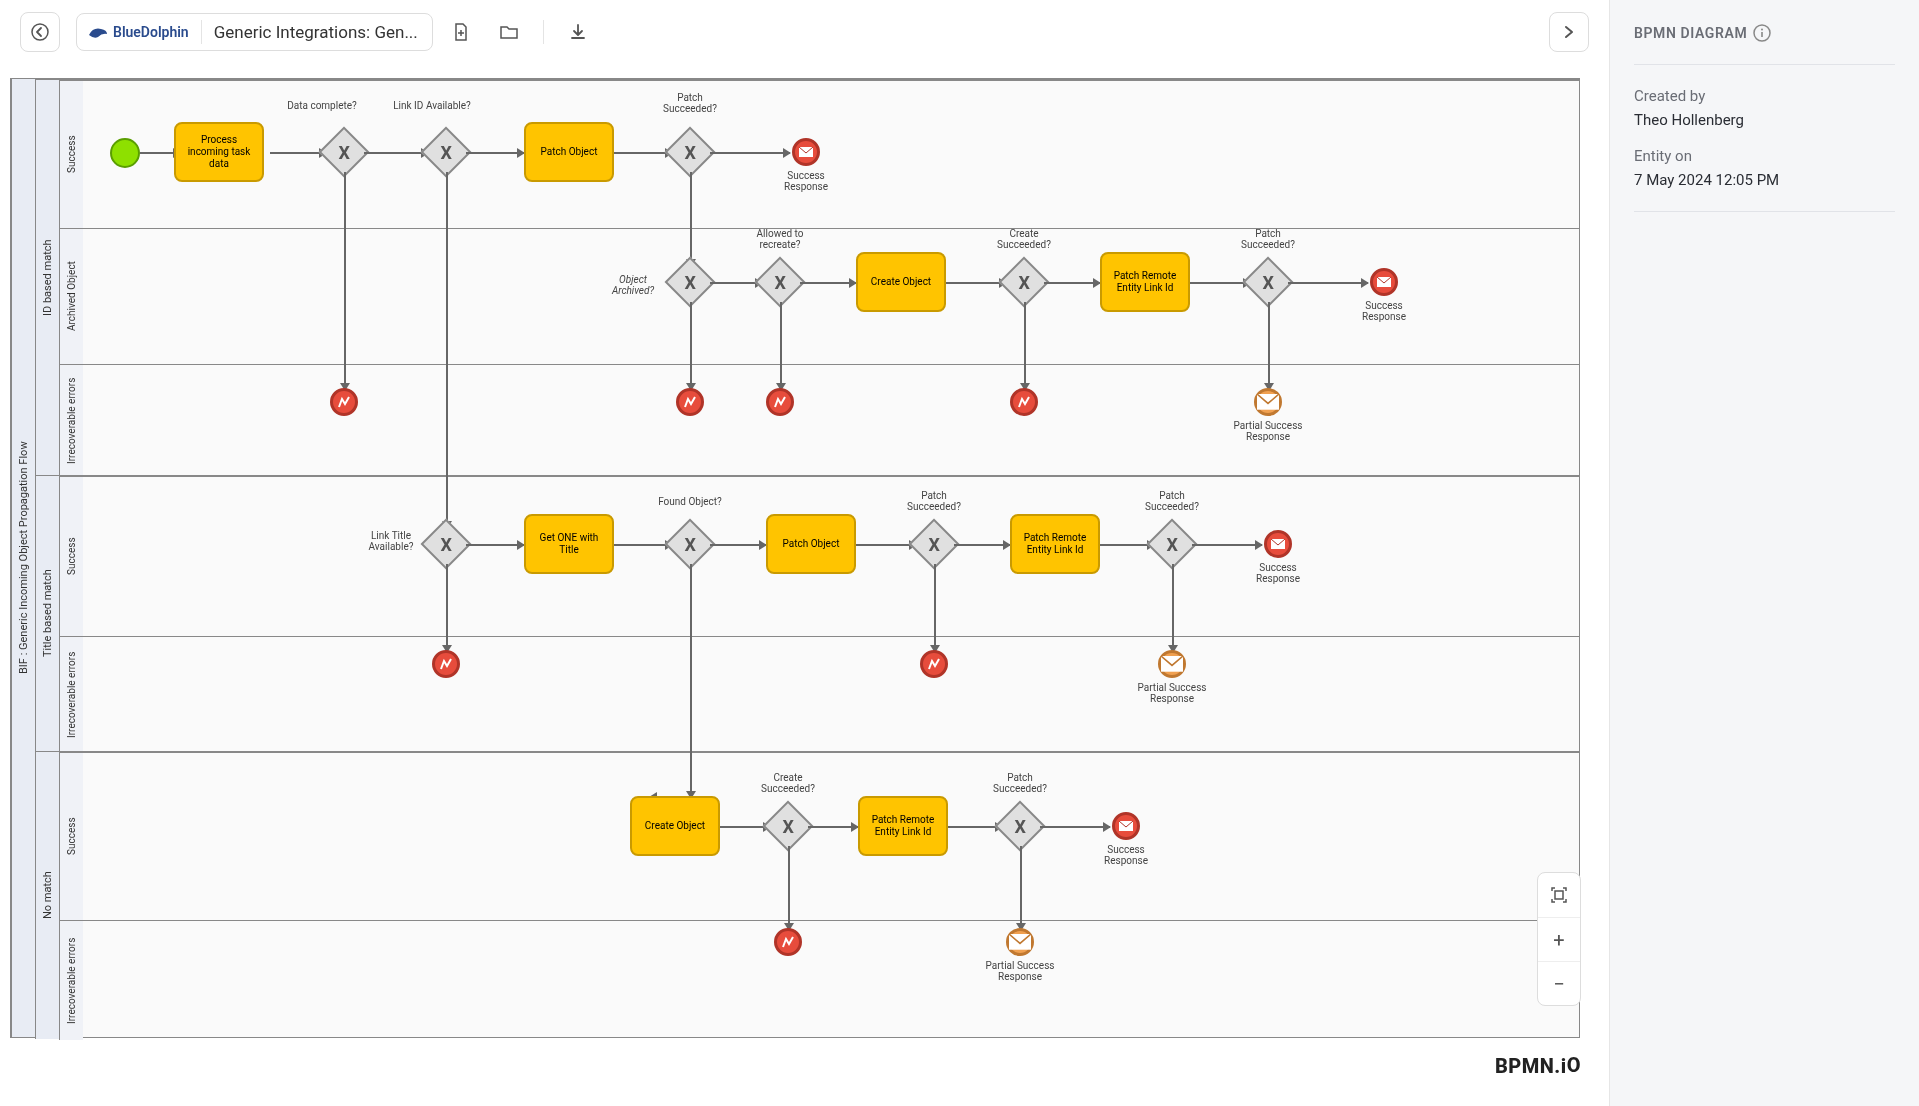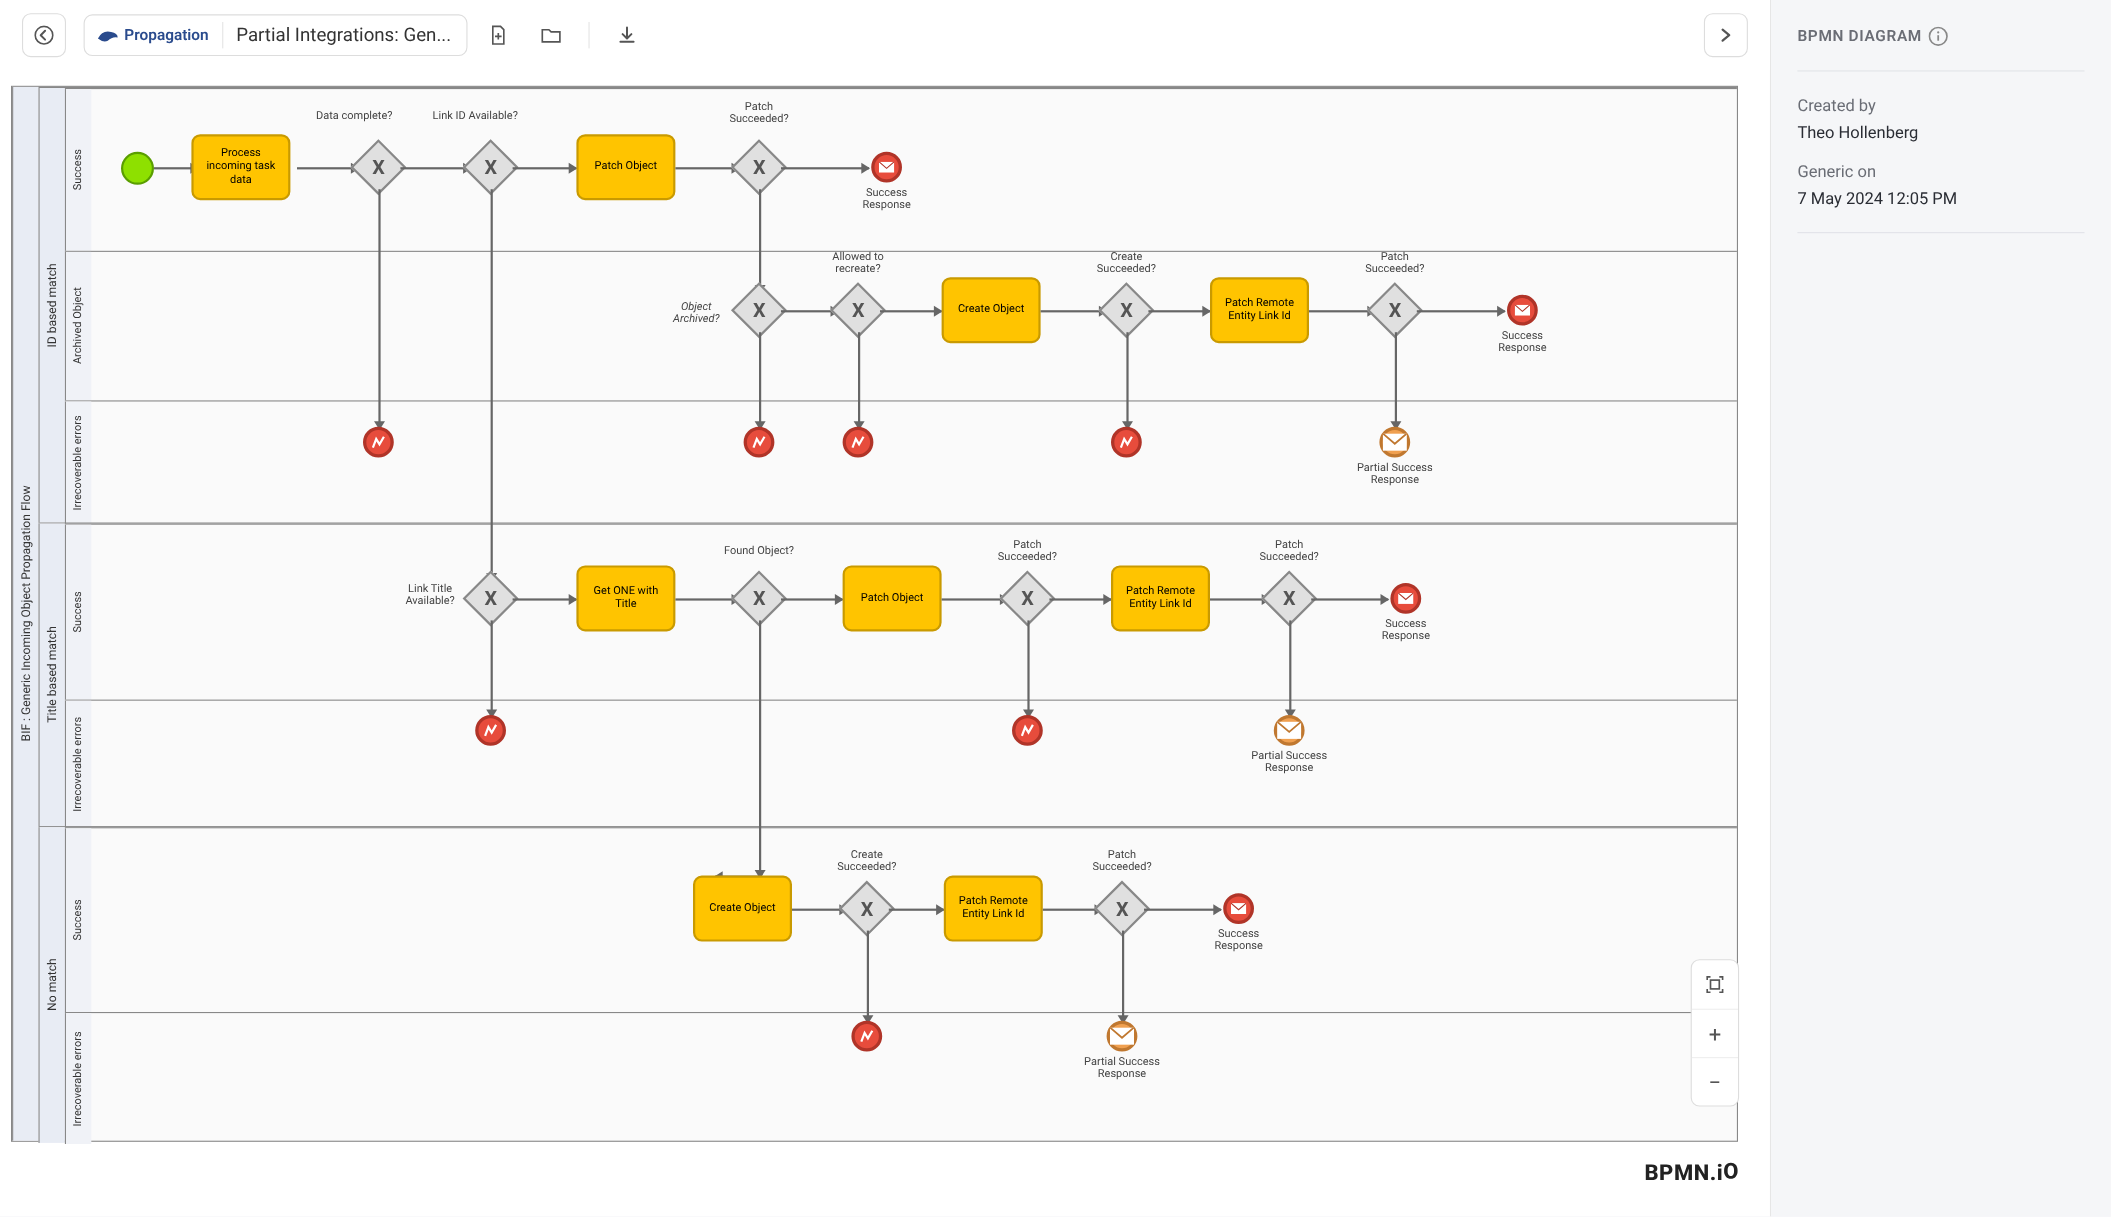--- a/index.html
+++ b/index.html
@@ -70,24 +70,24 @@
         <svg width="18" height="18" viewBox="0 0 18 18">
             <circle cx="9" cy="9" r="8" fill="none" stroke="#555" stroke-width="1.5"></circle>
             <path d="M10 5 L6 9 L10 13" fill="none" stroke="#555" stroke-width="1.8" stroke-linecap="round" stroke-linejoin="round"></path>
           </svg>
       </div>
       <div class="brand-title-wrap">
         <div class="brand-logo">
           <svg width="22" height="18" viewBox="0 0 22 18">
               <path d="M2 12 Q6 4 14 6 Q20 7 20 11 Q15 10 11 14 Q7 16 2 12 Z" fill="#2a4b8d"></path>
             </svg>
-          <span>Propagation</span>
+          <span>BlueDolphin</span>
         </div>
         <div class="vdiv"></div>
-        <div class="title-text">Partial Integrations: Gen...</div>
+        <div class="title-text">Generic Integrations: Gen...</div>
       </div>
       <div class="icon-btn">
         <svg width="20" height="20" viewBox="0 0 20 20">
             <path d="M5 2 h7 l3 3 v13 h-10 z" fill="none" stroke="#555" stroke-width="1.5"></path>
             <path d="M10 8 v6 M7 11 h6" stroke="#555" stroke-width="1.5"></path>
           </svg>
       </div>
       <div class="icon-btn">
         <svg width="20" height="20" viewBox="0 0 20 20">
             <path d="M2 5 h6 l2 2 h8 v9 h-16 z" fill="none" stroke="#555" stroke-width="1.5"></path>
@@ -360,17 +360,17 @@
       <span>BPMN DIAGRAM</span>
       <svg width="18" height="18" viewBox="0 0 18 18">
           <circle cx="9" cy="9" r="8" fill="none" stroke="#888" stroke-width="1.5"></circle>
           <circle cx="9" cy="5.5" r="1" fill="#888"></circle>
           <rect x="8.2" y="8" width="1.6" height="5" fill="#888"></rect>
         </svg>
     </div>
     <hr class="sb-hr">
     <div class="sb-label">Created by</div>
     <div class="sb-val">Theo Hollenberg</div>
-    <div class="sb-label">Generic on</div>
+    <div class="sb-label">Entity on</div>
     <div class="sb-val">7 May 2024 12:05 PM</div>
     <hr class="sb-hr">
   </div>
 </div>
 
 </body></html>

